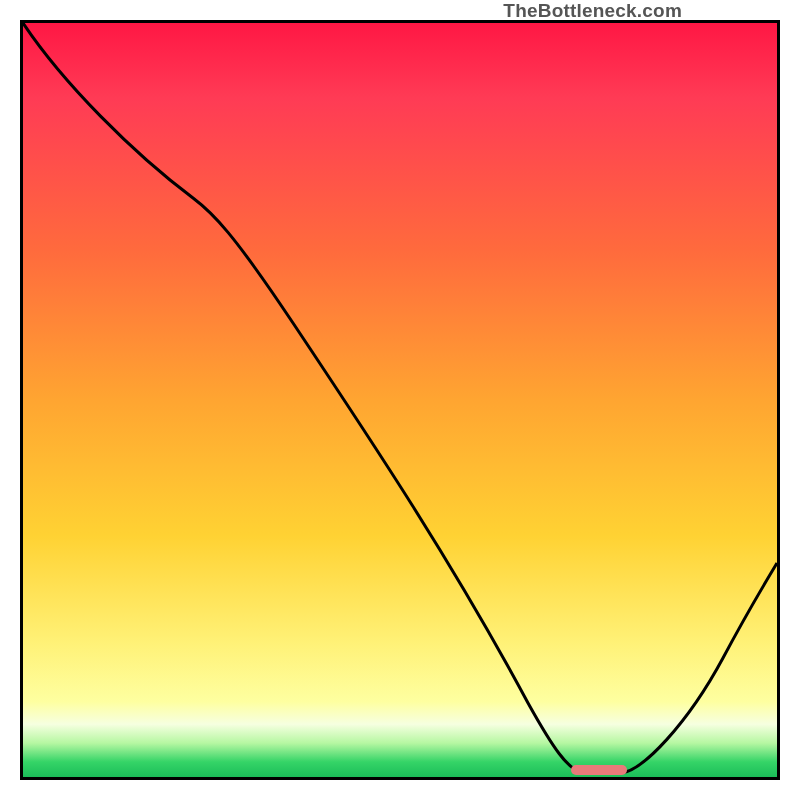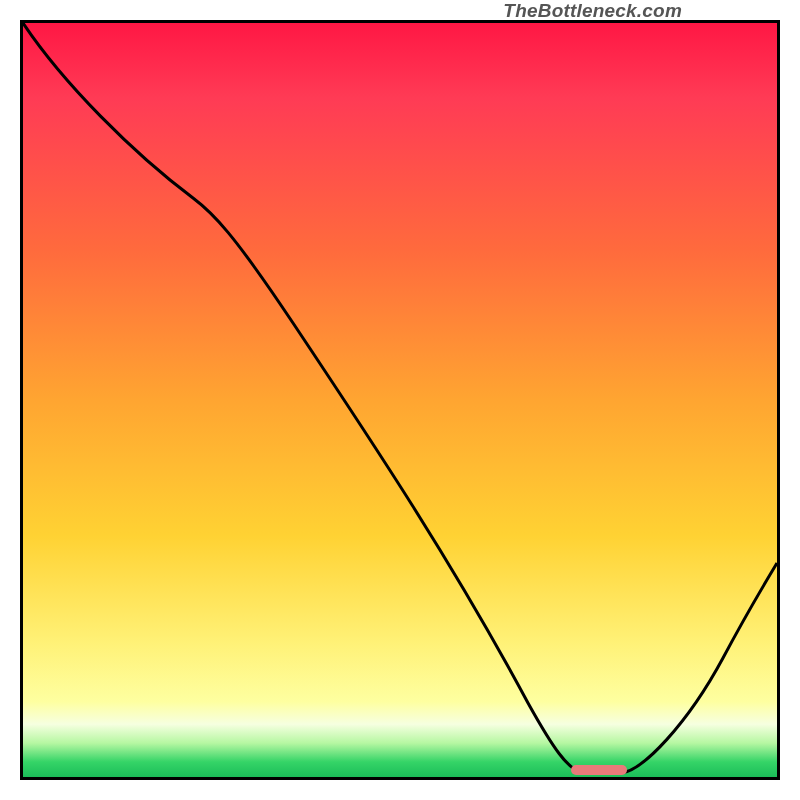--- a/index.html
+++ b/index.html
@@ -9,21 +9,20 @@
     height: 800px;
     overflow: hidden;
     font-family: Arial, Helvetica, sans-serif;
     background: #ffffff;
   }
   .chart-frame {
     position: relative;
     width: 704px;
     height: 800px;
     box-sizing: border-box;
-    font-style: italic;
   }
   .plot-area {
     position: absolute;
     left: 20px;
     top: 20px;
     width: 760px;
     height: 760px;
     border: 3px solid #000000;
     box-sizing: border-box;
     overflow: hidden;

